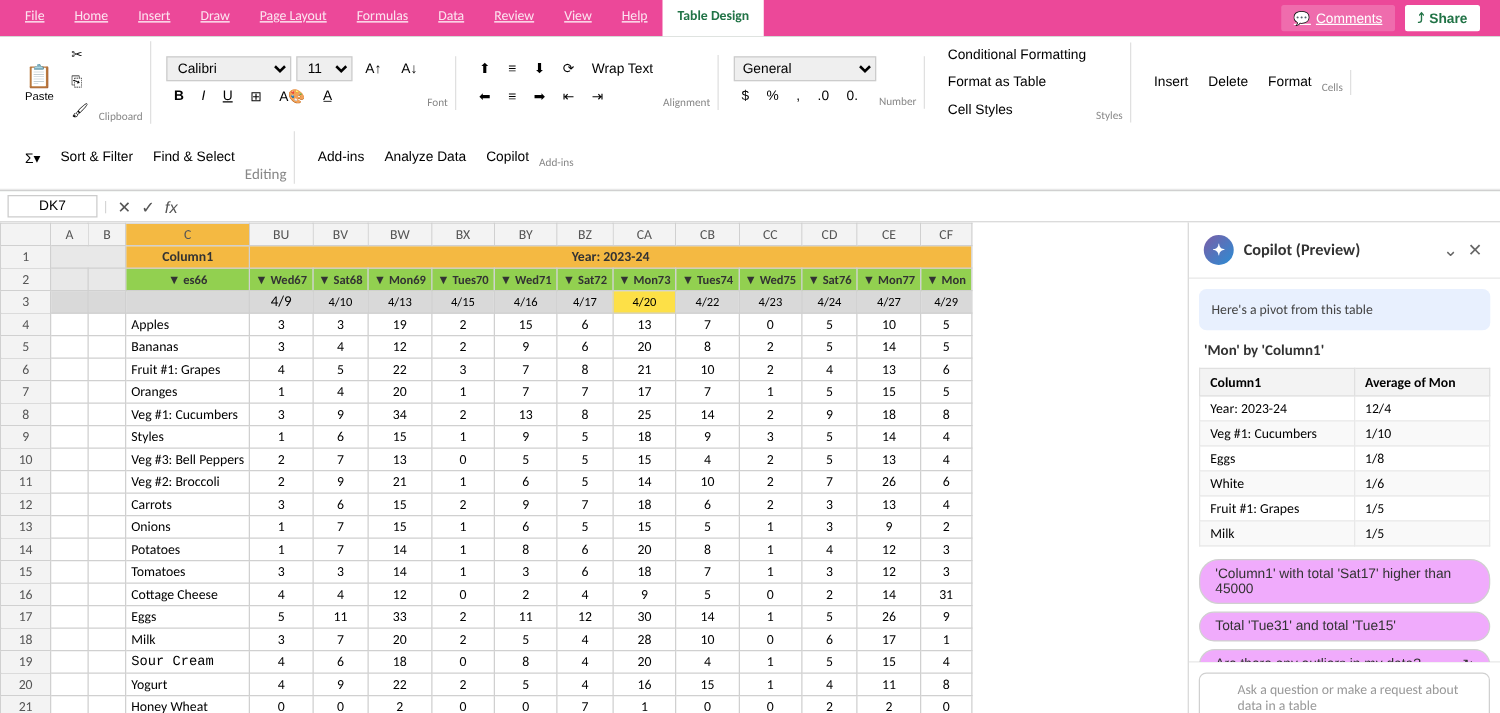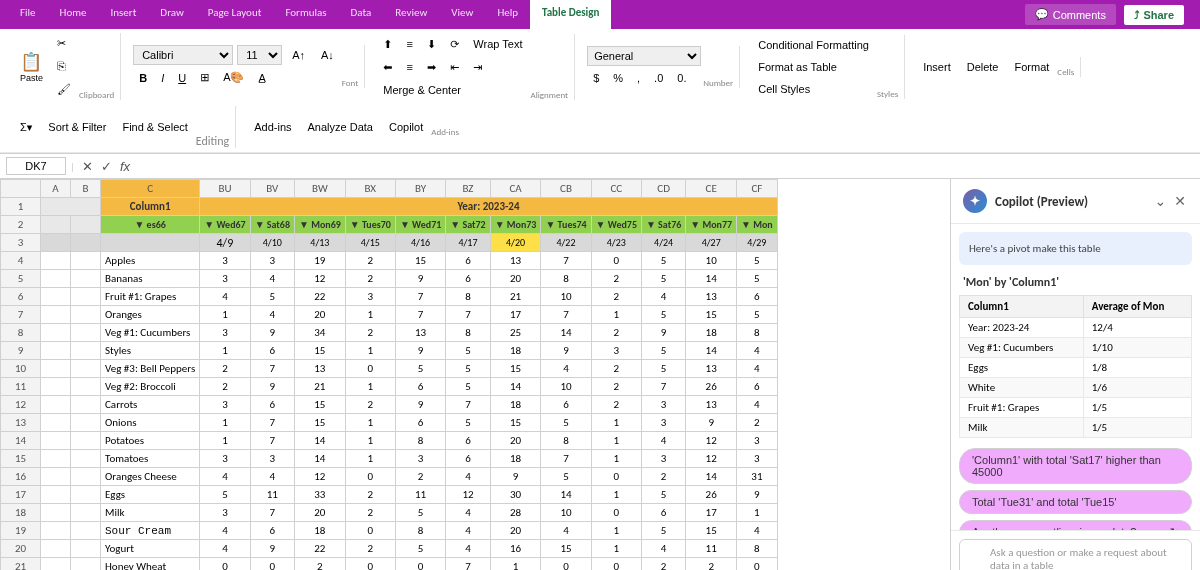--- a/index.html
+++ b/index.html
@@ -1,41 +1,41 @@
 <!DOCTYPE html>
 <html><head>
   <meta charset="utf-8">
   <style>
     * { box-sizing: border-box; margin: 0; padding: 0; }
     body { font-family: 'Segoe UI', Calibri, Arial, sans-serif; font-size: 11px; background: #f3f2f1; overflow: hidden; }
 
     
     .ribbon { background: #217346; color: white; }
-    .ribbon-tabs { display: flex; align-items: stretch; padding: 0 8px; background: #a21caf; }
+    .ribbon-tabs { display: flex; align-items: stretch; padding: 0 8px; background: #ec4899; text-decoration: underline; }
     .ribbon-tab { padding: 6px 12px; font-size: 11px; cursor: pointer; color: rgba(255,255,255,0.85); }
     .ribbon-tab.active { background: white; color: #217346; font-weight: 600; }
     .ribbon-actions { margin-left: auto; display: flex; align-items: center; gap: 8px; padding: 4px 8px; }
     .ribbon-btn { background: rgba(255,255,255,0.2); color: white; border: none; padding: 4px 10px; font-size: 11px; cursor: pointer; border-radius: 2px; display: flex; align-items: center; gap: 4px; }
     .ribbon-btn.share { background: white; color: #217346; font-weight: 600; }
 
     
     .toolbar-area { background: white; border-bottom: 1px solid #d0d0d0; }
     .toolbar-row1 { display: flex; align-items: center; padding: 4px 8px; gap: 6px; border-bottom: 1px solid #e8e8e8; flex-wrap: wrap; }
     .toolbar-section { display: flex; align-items: center; gap: 2px; padding: 0 6px; border-right: 1px solid #e0e0e0; }
     .toolbar-section:last-child { border-right: none; }
     .tb-btn { background: none; border: 1px solid transparent; padding: 3px 5px; cursor: pointer; border-radius: 2px; font-size: 11px; display: flex; align-items: center; gap: 2px; }
     .font-select { width: 100px; font-size: 11px; border: 1px solid #ccc; padding: 2px 4px; }
     .size-select { width: 45px; font-size: 11px; border: 1px solid #ccc; padding: 2px 4px; }
     .bold { font-weight: bold; }
     .italic { font-style: italic; }
     .underline { text-decoration: underline; }
 
     
     .formula-bar { display: flex; align-items: center; background: white; border-bottom: 1px solid #d0d0d0; padding: 3px 6px; gap: 4px; }
-    .cell-ref { width: 60px; border: 1px solid #ccc; padding: 2px 4px; font-size: 11px; text-align: center; }
+    .cell-ref { width: 72px; border: 1px solid #ccc; padding: 2px 4px; font-size: 11px; text-align: center; }
     .formula-btns { display: flex; gap: 2px; }
     .formula-btn { background: none; border: none; cursor: pointer; font-size: 13px; color: #555; padding: 0 3px; }
     .formula-input { flex: 1; border: none; outline: none; font-size: 11px; padding: 2px; }
 
     
     .main-content { display: flex; height: calc(570px - 130px); }
 
     
     .spreadsheet-area { flex: 1; overflow: hidden; background: white; position: relative; }
     .spreadsheet-container { overflow: auto; height: 100%; }
@@ -162,21 +162,20 @@
             <button class="tb-btn">⟳</button>
             <button class="tb-btn">Wrap Text</button>
           </div>
           <div style="display:flex;gap:2px;">
             <button class="tb-btn">⬅</button>
             <button class="tb-btn">≡</button>
             <button class="tb-btn">➡</button>
             <button class="tb-btn">⇤</button>
             <button class="tb-btn">⇥</button>
           </div>
-          <button class="tb-btn">Merge &amp; Center</button>
         </div>
         <span style="font-size:9px;color:#888;align-self:flex-end;">Alignment</span>
       </div>
 
       <div class="toolbar-section">
         <div style="display:flex;flex-direction:column;gap:2px;">
           <select style="width:114px;font-size:11px;border:1px solid #ccc;padding:2px;">
             <option>General</option>
           </select>
           <div style="display:flex;gap:2px;">
@@ -524,21 +523,21 @@
               <td>7</td>
               <td>1</td>
               <td>3</td>
               <td>12</td>
               <td>3</td>
             </tr>
             <tr>
               <th class="row-header">16</th>
               <td></td>
               <td></td>
-              <td class="text-cell" style="text-align: left; padding-left: 4px;">Oranges Cheese</td>
+              <td class="text-cell" style="text-align: left; padding-left: 4px;">Cottage Cheese</td>
               <td>4</td>
               <td>4</td>
               <td>12</td>
               <td>0</td>
               <td>2</td>
               <td>4</td>
               <td>9</td>
               <td>5</td>
               <td>0</td>
               <td>2</td>
@@ -663,21 +662,21 @@
       <div class="copilot-logo">✦</div>
       <span class="copilot-title">Copilot (Preview)</span>
       <div class="copilot-actions">
         <button class="copilot-action-btn">⌄</button>
         <button class="copilot-action-btn">✕</button>
       </div>
     </div>
 
     <div class="copilot-body">
       <div class="copilot-info-box">
-        <p style="font-size:11px;color:#444;">Here's a pivot make this table</p>
+        <p style="font-size:11px;color:#444;">Here's a pivot from this table</p>
       </div>
 
       <div class="copilot-table-title">'Mon' by 'Column1'</div>
 
       <table class="copilot-data-table">
         <thead>
           <tr>
             <th>Column1</th>
             <th>Average of Mon</th>
           </tr>

